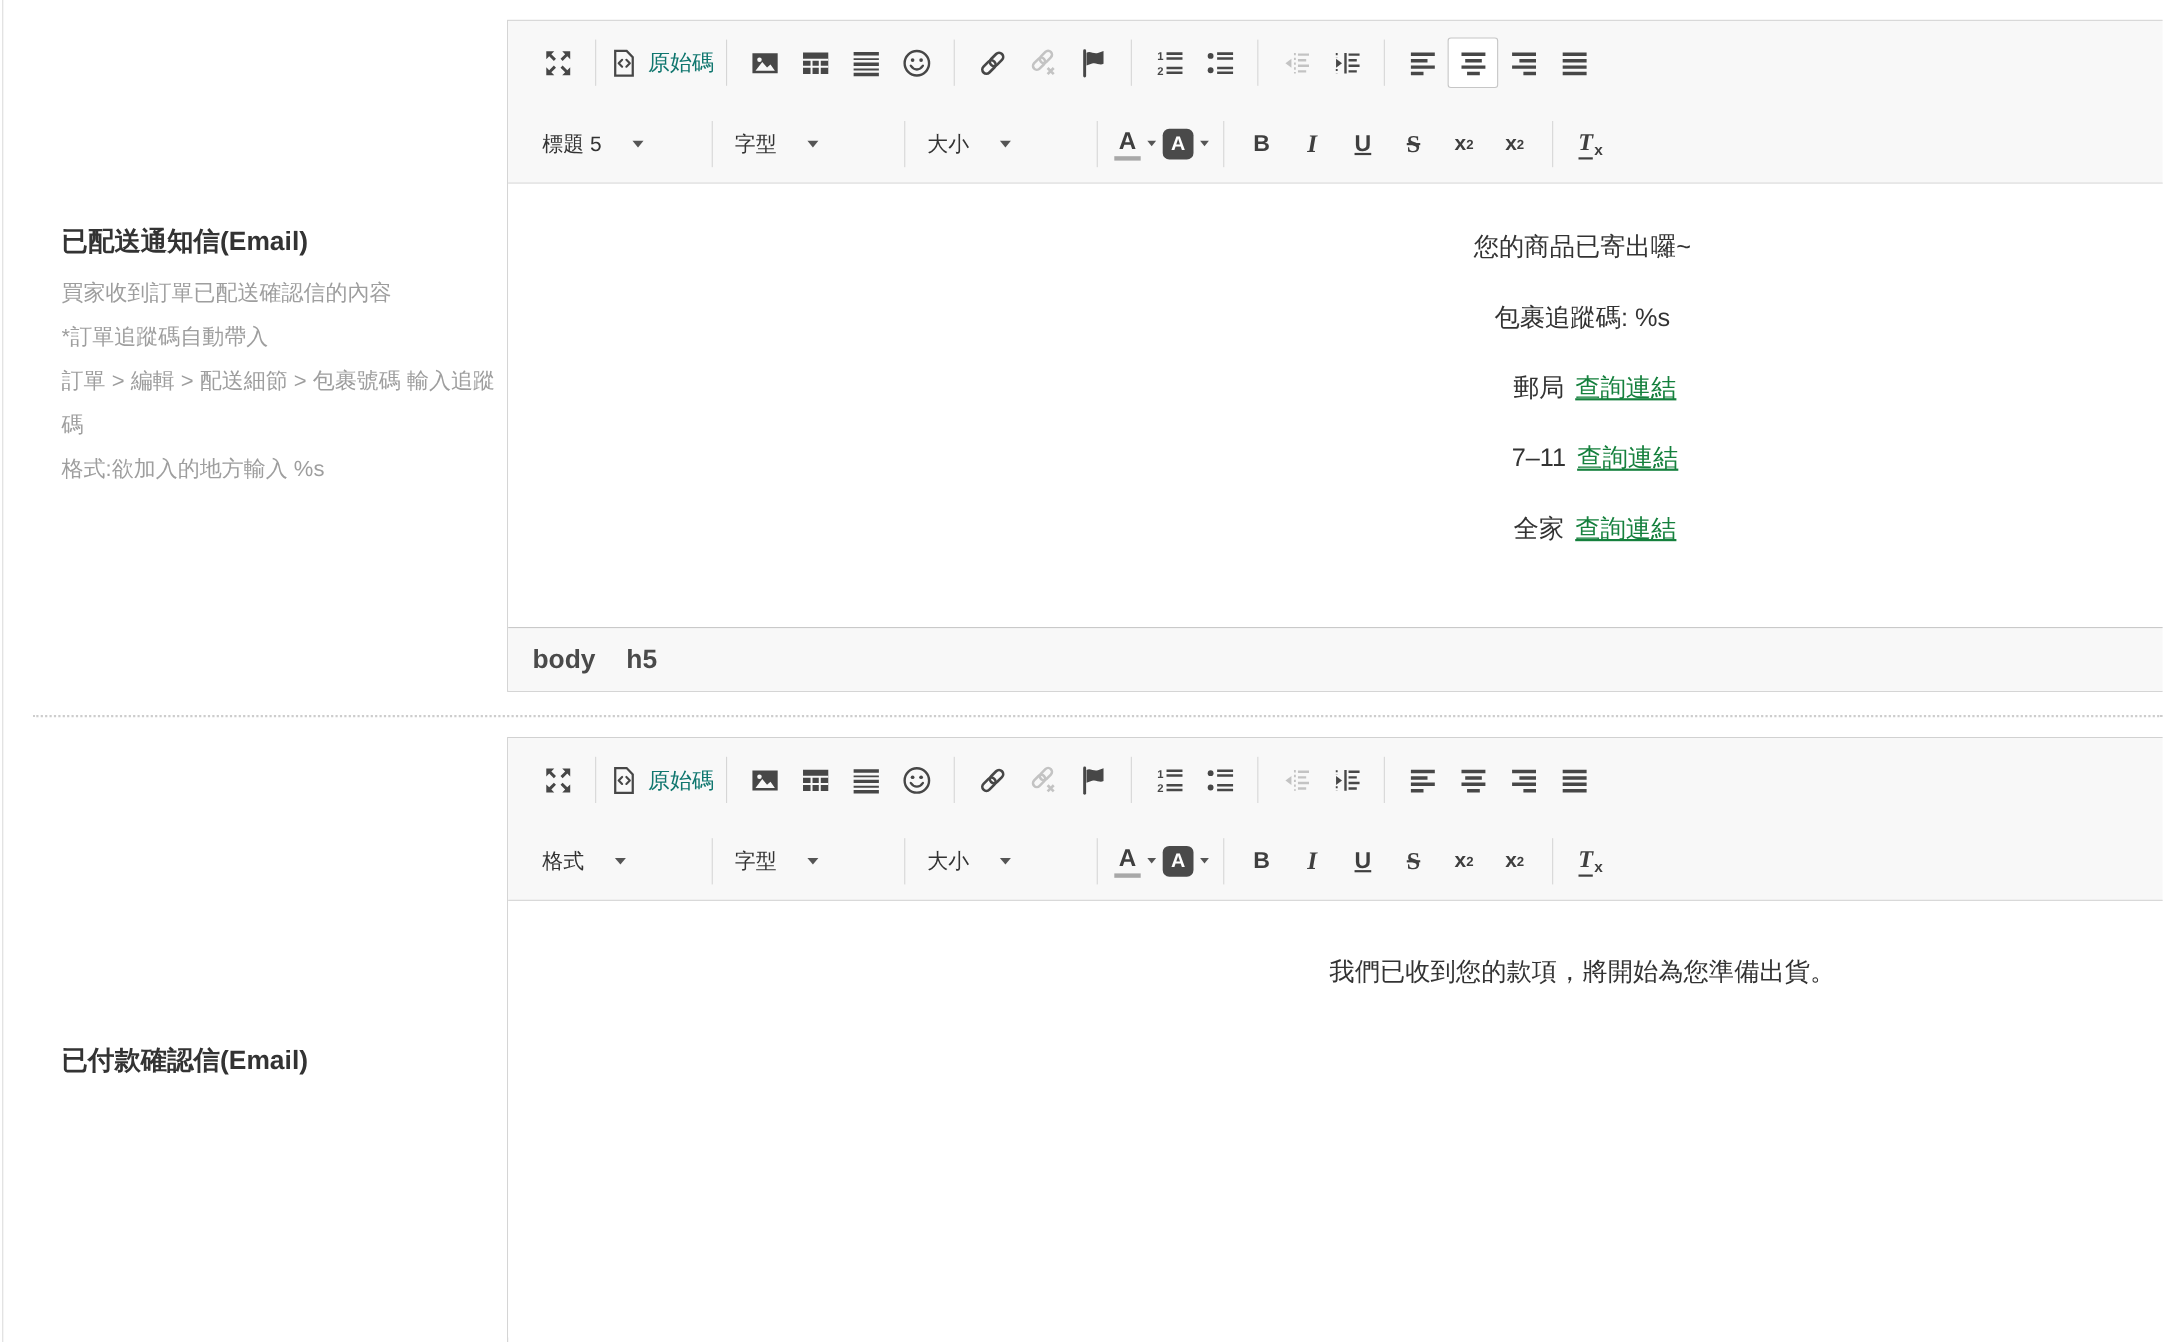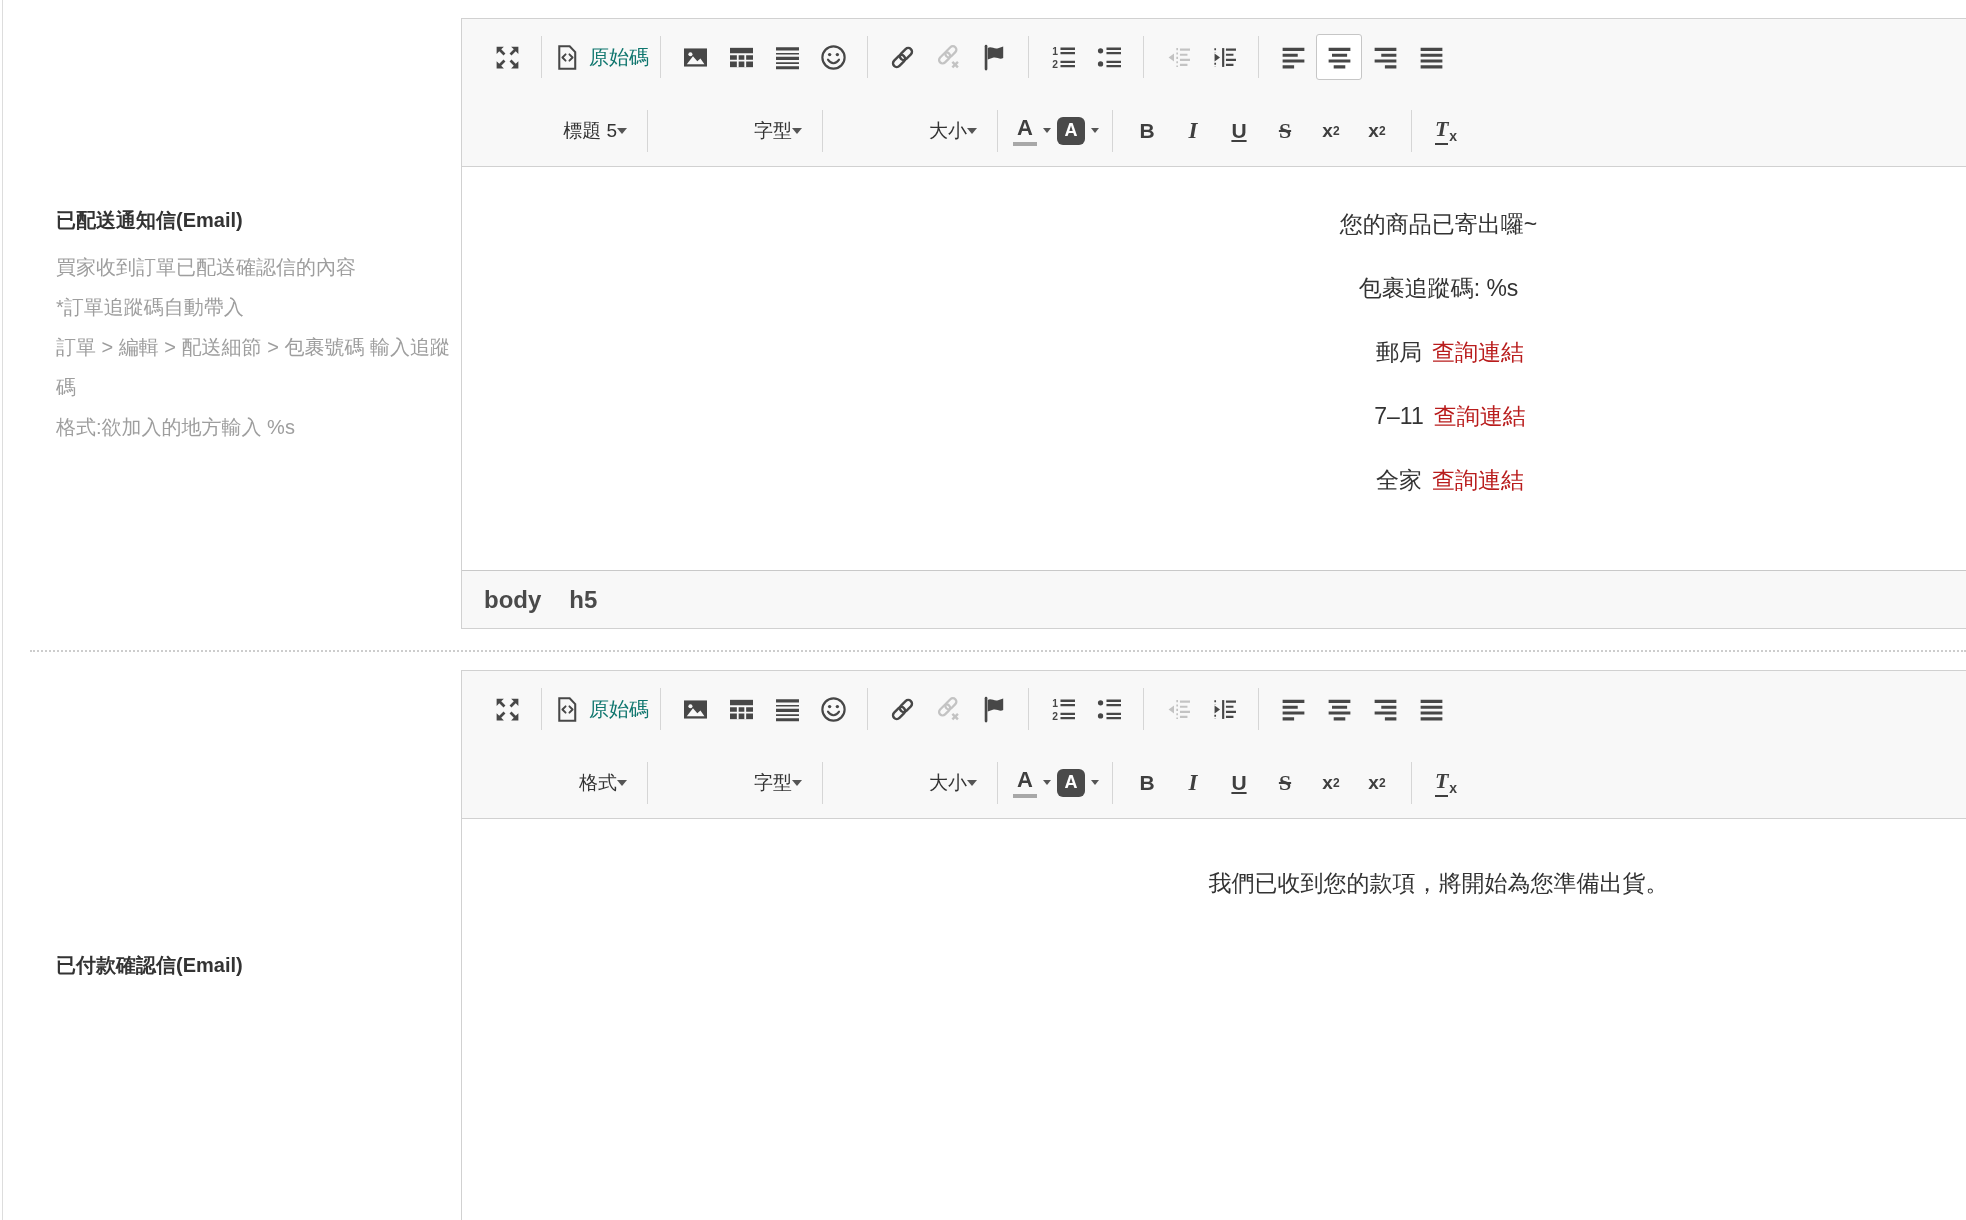--- a/index.html
+++ b/index.html
@@ -3,41 +3,41 @@
 <meta charset="utf-8">
 <style>
   * { margin:0; padding:0; box-sizing:border-box; }
   html,body { width:1966px; height:1220px; overflow:hidden; background:#fff;
     font-family:"Liberation Sans","DejaVu Sans",sans-serif; }
   .page { position:relative; width:1966px; height:1220px; }
   .page-edge { position:absolute; left:2px; top:0; height:1220px; width:1px; background:#ddd; }
 
   
   .field-label { position:absolute; left:56px; width:408px; }
-  .field-label h3 { font-size:20px; font-weight:bold; color:#333; line-height:34px; margin-bottom:10px;}
+  .field-label h3 { font-size:24px; font-weight:bold; color:#333; line-height:34px; margin-bottom:10px;}
   .field-label p { font-size:20px; color:#9e9e9e; line-height:40px; }
 
   
   .editor { position:absolute; left:461px; width:1955px; background:#fff;
     border:1px solid #d1d1d1; }
   .toolbar { background:#f8f8f8; border-bottom:1px solid #d1d1d1; padding-left:22px; }
   .tb-row { display:flex; align-items:center; }
   .tb-row1 { height:76px; }
   .tb-row2 { height:71px; }
   .sep { width:1px; height:42px; background:#d6d6d6; margin:0 11px; flex:none; }
   .tbtn { height:46px; min-width:46px; display:inline-flex; align-items:center;
     justify-content:center; color:#474747; border-radius:3px; flex:none; cursor:pointer; }
   .tbtn.active { background:#fff; border:1px solid #c6c6c6; }
   .tbtn.disabled { color:#c3c3c3; }
   .tbtn .lbl { font-size:20px; color:#0f766e; margin-left:7px; }
   .ic { width:29px; height:29px; fill:currentColor; flex:none; }
 
   .dd { width:152px; height:46px; display:inline-flex; align-items:center;
-    justify-content:flex-end; padding:0 9px; color:#333; font-size:19px;
-    cursor:pointer; flex:none; }
+    justify-content:flex-start; padding:0 9px; color:#333; font-size:19px;
+    cursor:pointer; flex:none;gap:28px; }
   .caret { width:0; height:0; border-left:5px solid transparent; border-right:5px solid transparent;
     border-top:6px solid #555; flex:none; }
   .caret.sm { border-left-width:4px; border-right-width:4px; border-top-width:5px; margin-left:6px; }
 
   .btn-text { font-size:21px; font-weight:bold; color:#3f3f3f; }
   .btn-italic { font-family:"Liberation Serif","DejaVu Serif",serif; font-style:italic; font-size:23px; }
   .btn-under { text-decoration:underline; }
   .btn-strike { font-family:"Liberation Serif","DejaVu Serif",serif; text-decoration:line-through; font-size:22px;}
   .a-color { display:flex; flex-direction:column; align-items:center; }
   .a-color .letter { font-size:22px; font-weight:bold; color:#3f3f3f; line-height:24px; }
@@ -48,21 +48,21 @@
   .subsup sub,.subsup sup { font-size:12px; font-weight:bold; }
   .rmf { font-family:"Liberation Serif","DejaVu Serif",serif; font-style:italic; font-weight:bold;
     font-size:22px; color:#3f3f3f; border-bottom:2px solid #3f3f3f; padding-bottom:1px;}
   .rmf-x { font-size:14px; font-weight:bold; color:#3f3f3f; margin:10px 0 0 1px; }
 
   
   .content { background:#fff; color:#333; }
   .c1 { height:403px; padding-top:45px; }
   .c2 { height:397px; padding-top:52px; }
   .line { text-align:center; font-size:23px; line-height:24px; margin-bottom:40px; color:#333; }
-  .line a { color:#b91c1c; cursor:pointer; }
+  .line a { color:#15803d; text-decoration:underline; cursor:pointer; }
   .line .pfx { margin-right:10px;margin-left:23px; }
 
   
   .statusbar { height:58px; background:#f8f8f8; border-top:1px solid #c9c9c9;
     display:flex; align-items:center; padding-left:22px; }
   .statusbar span { font-size:24px; font-weight:bold; color:#4a4a4a; margin-right:28px; cursor:pointer; }
 
   .dotted-divider { position:absolute; left:30px; width:1936px; border-top:2px dotted #cdcdcd; }
 </style>
 </head>

